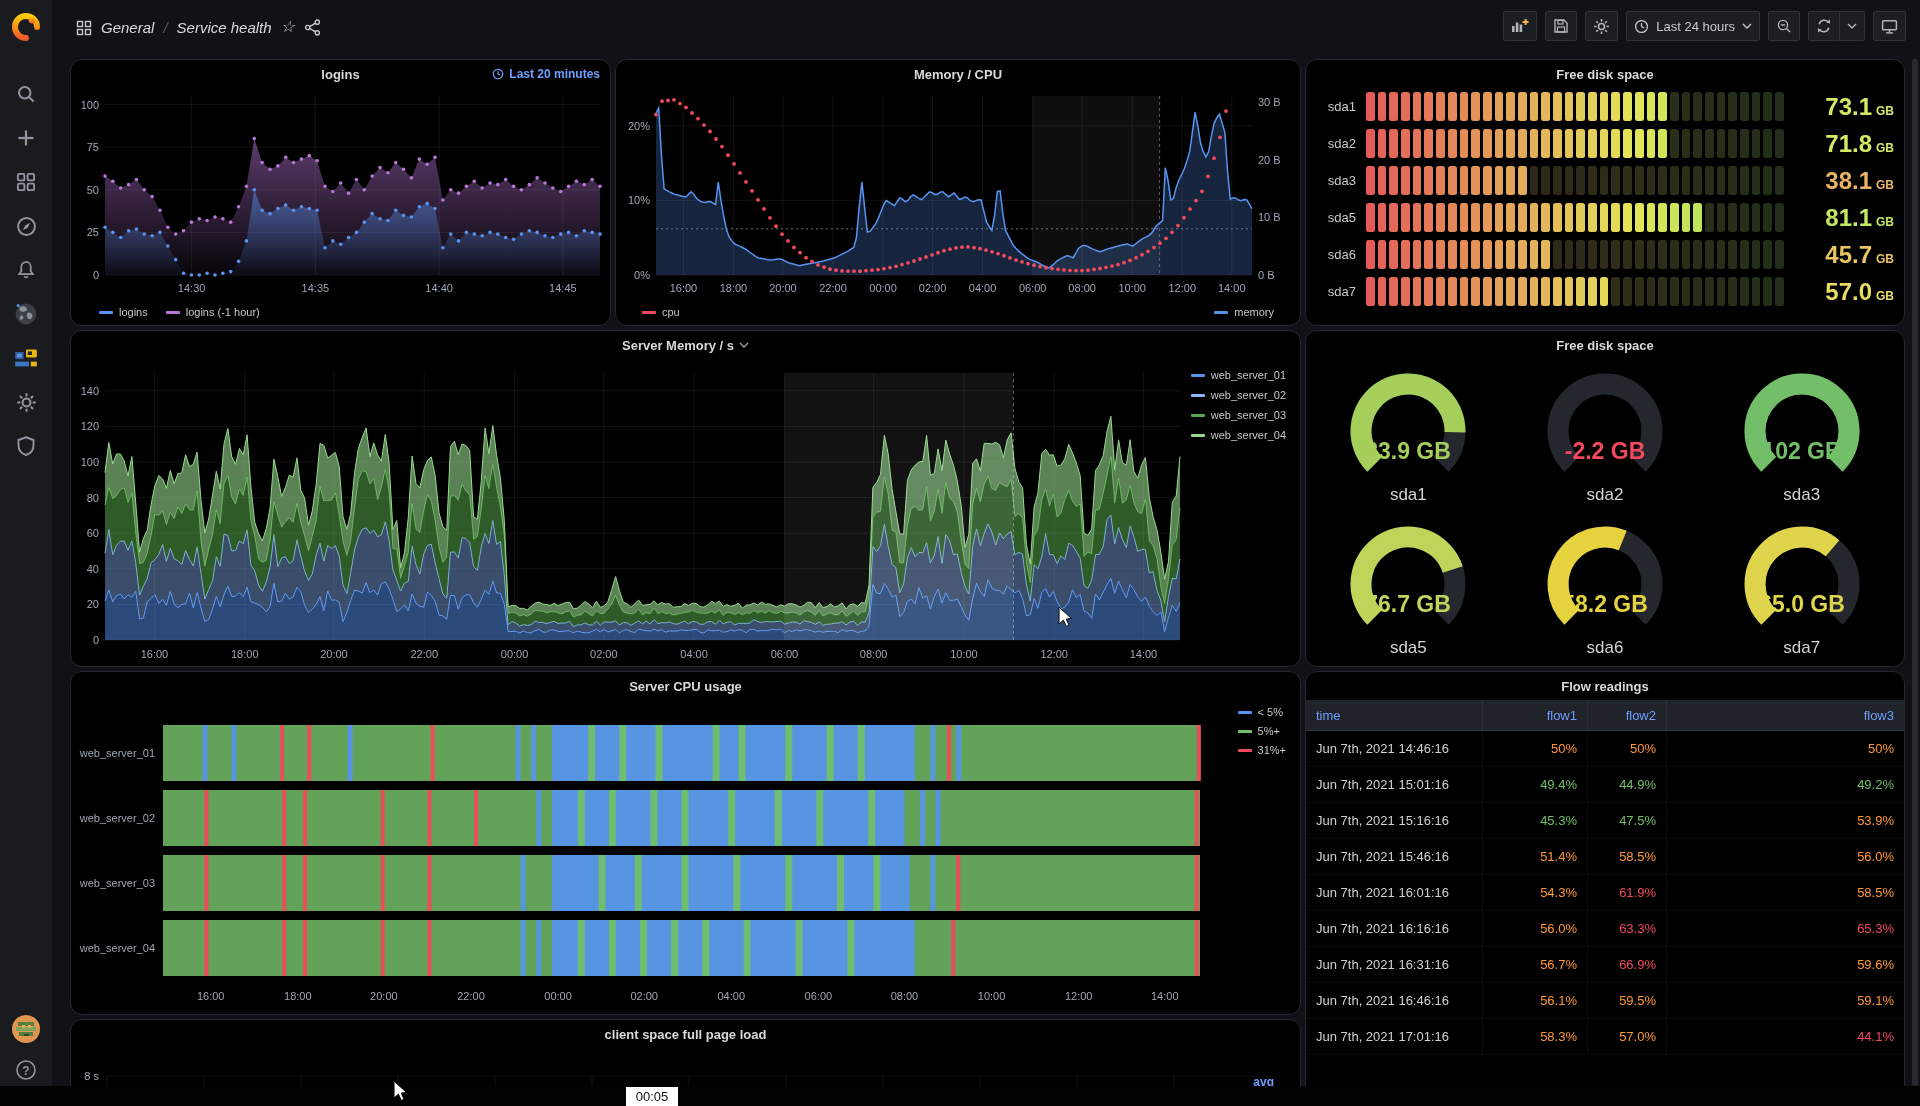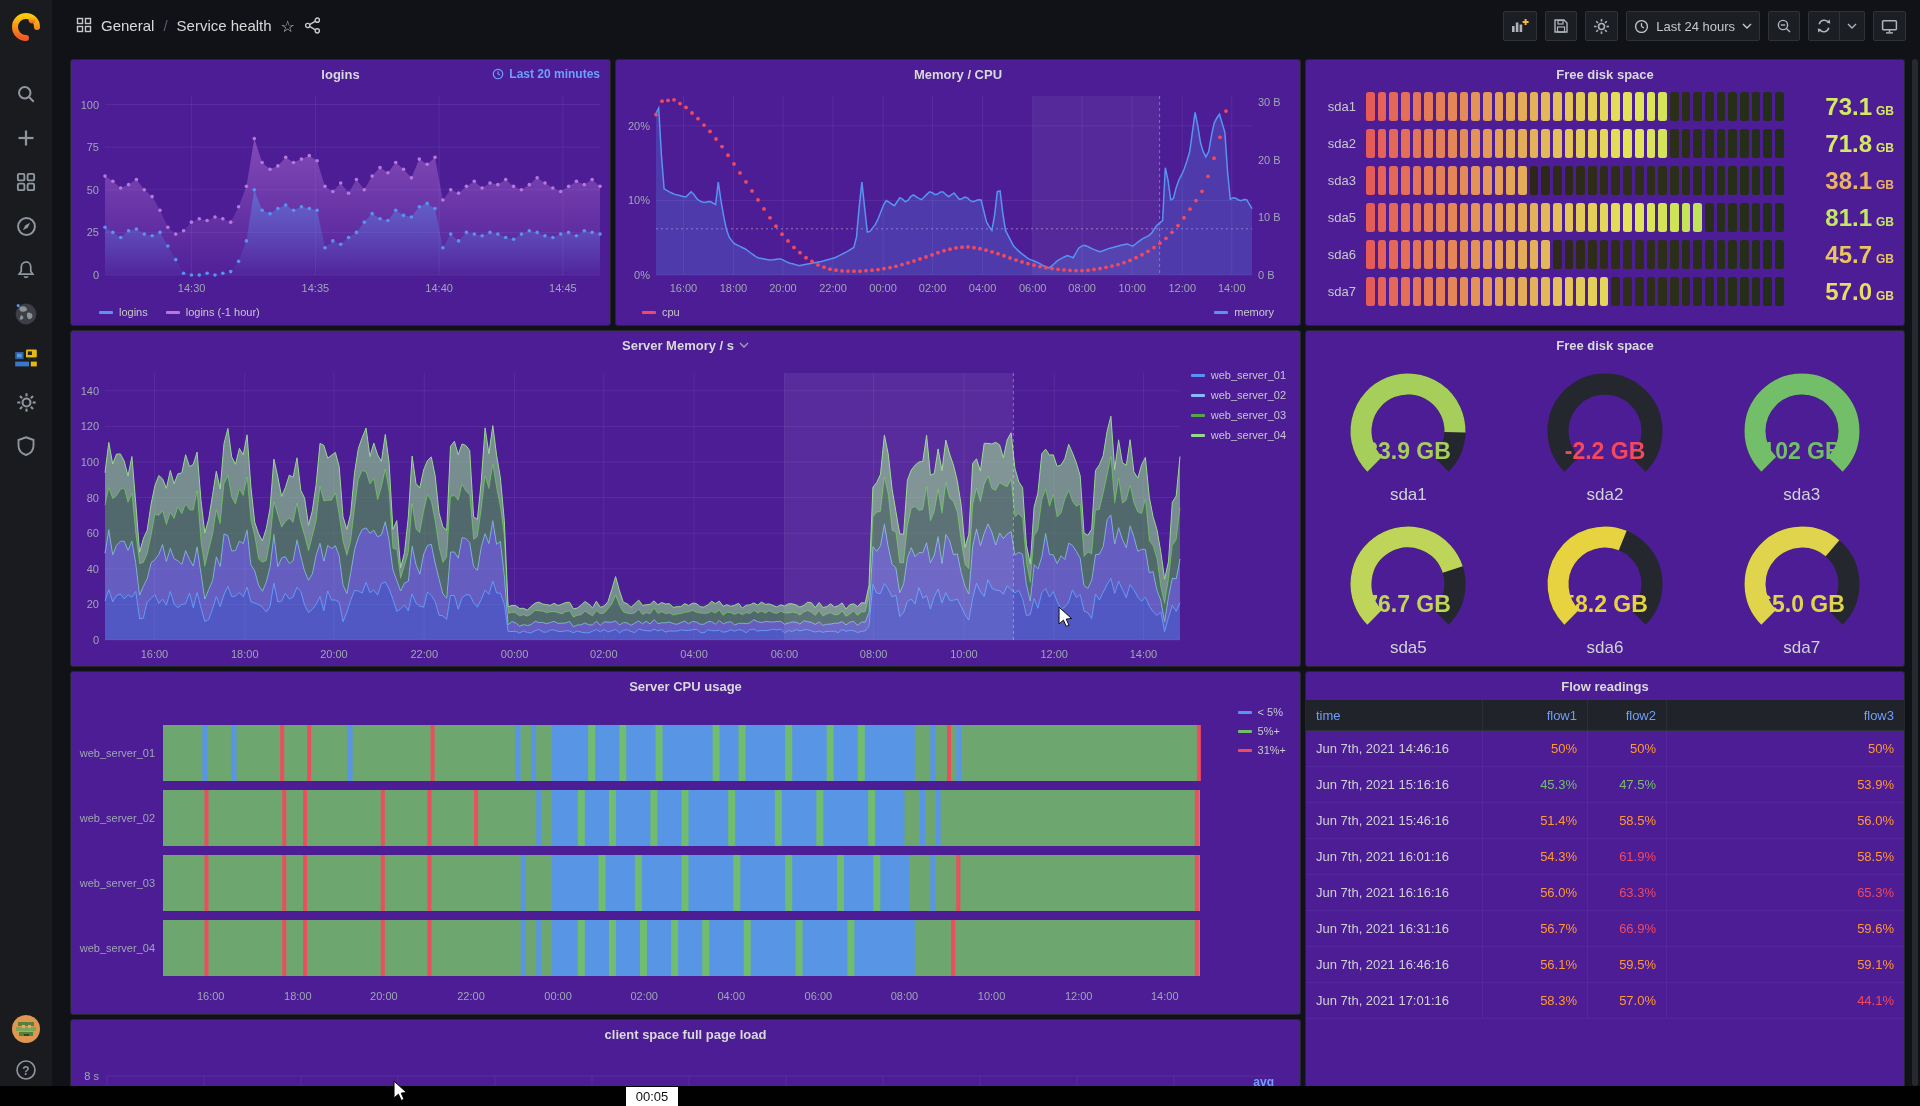--- a/index.html
+++ b/index.html
@@ -6,33 +6,33 @@
   #screen{position:relative;width:1920px;height:1106px;background:#111217;overflow:hidden;
     font-family:"Liberation Sans",sans-serif;color:#d8d9da;}
   
   #sidebar{position:absolute;left:0;top:0;width:52px;height:1106px;background:#1a1b1f;
     display:flex;flex-direction:column;align-items:center;z-index:5;}
   .side-logo{margin-top:12px;margin-bottom:30px;}
   .side-item{width:52px;height:44px;display:flex;align-items:center;justify-content:center;cursor:pointer;}
   .side-bottom{margin-top:auto;display:flex;flex-direction:column;align-items:center;gap:14px;margin-bottom:24px;}
   
   #navbar{position:absolute;left:52px;right:0;top:0;height:52px;display:flex;align-items:center;z-index:4;}
-  .crumbs{display:flex;align-items:flex-start;gap:9px;margin-left:24px;font-size:15px;}
+  .crumbs{display:flex;align-items:flex-end;gap:9px;margin-left:24px;font-size:15px;font-style:italic;}
   .crumb{color:#d8d9da;cursor:pointer;}
   .crumb-sep{color:#585d66;}
   .nav-right{margin-left:auto;display:flex;align-items:center;gap:8px;margin-right:14px;}
   .nav-btn{height:30px;min-width:32px;display:flex;align-items:center;justify-content:center;gap:7px;
     background:#1b1f24;border:1px solid #2f3338;border-radius:2px;color:#c7c8cc;font-size:13px;
     font-family:"Liberation Sans",sans-serif;padding:0 7px;cursor:pointer;}
   .split{display:flex;}
   .split .nav-btn:first-child{border-top-right-radius:0;border-bottom-right-radius:0;}
   .split .nav-btn:last-child{border-left:none;border-top-left-radius:0;border-bottom-left-radius:0;min-width:24px;}
   .star{font-size:16px;color:#c7c8cc;cursor:pointer;}
   
-  .panel{position:absolute;background:#4c1d95;border:1px solid #25272d;border-radius:3px;box-sizing:border-box;z-index:2;}
+  .panel{position:absolute;background:#000000;border:1px solid #25272d;border-radius:12px;box-sizing:border-box;z-index:2;}
   .panel-title{height:28px;display:flex;align-items:center;justify-content:center;gap:5px;
     font-size:13px;font-weight:600;color:#d8d9da;position:relative;}
   .panel-link{position:absolute;right:10px;top:0;height:28px;display:flex;align-items:center;gap:5px;
     color:#6E9FFF;font-size:12px;font-weight:600;cursor:pointer;}
   svg{display:block;}
   .legend-row{display:flex;align-items:center;height:26px;font-size:11px;color:#c7c8cc;}
   .legend-item{display:flex;align-items:center;gap:6px;cursor:pointer;}
   .chip{width:14px;height:3px;border-radius:1px;}
   .legend-col{position:absolute;display:flex;flex-direction:column;gap:8px;font-size:11px;color:#c7c8cc;}
   
@@ -1172,20 +1172,26 @@
         </div>
       </div>
     <div id="flow-body">
         <div class="flow-row">
           <div class="c flow-time">Jun 7th, 2021 14:46:16</div>
           <div class="cn" style="color: rgb(255, 152, 48);">50%</div>
           <div class="cn" style="color: rgb(255, 152, 48);">50%</div>
           <div class="cn" style="color: rgb(255, 152, 48);">50%</div>
         </div>
         <div class="flow-row">
+          <div class="c flow-time">Jun 7th, 2021 15:01:16</div>
+          <div class="cn" style="color: rgb(115, 191, 105);">49.4%</div>
+          <div class="cn" style="color: rgb(115, 191, 105);">44.9%</div>
+          <div class="cn" style="color: rgb(115, 191, 105);">49.2%</div>
+        </div>
+        <div class="flow-row">
           <div class="c flow-time">Jun 7th, 2021 15:16:16</div>
           <div class="cn" style="color: rgb(115, 191, 105);">45.3%</div>
           <div class="cn" style="color: rgb(115, 191, 105);">47.5%</div>
           <div class="cn" style="color: rgb(255, 152, 48);">53.9%</div>
         </div>
         <div class="flow-row">
           <div class="c flow-time">Jun 7th, 2021 15:46:16</div>
           <div class="cn" style="color: rgb(255, 152, 48);">51.4%</div>
           <div class="cn" style="color: rgb(255, 152, 48);">58.5%</div>
           <div class="cn" style="color: rgb(255, 152, 48);">56.0%</div>

